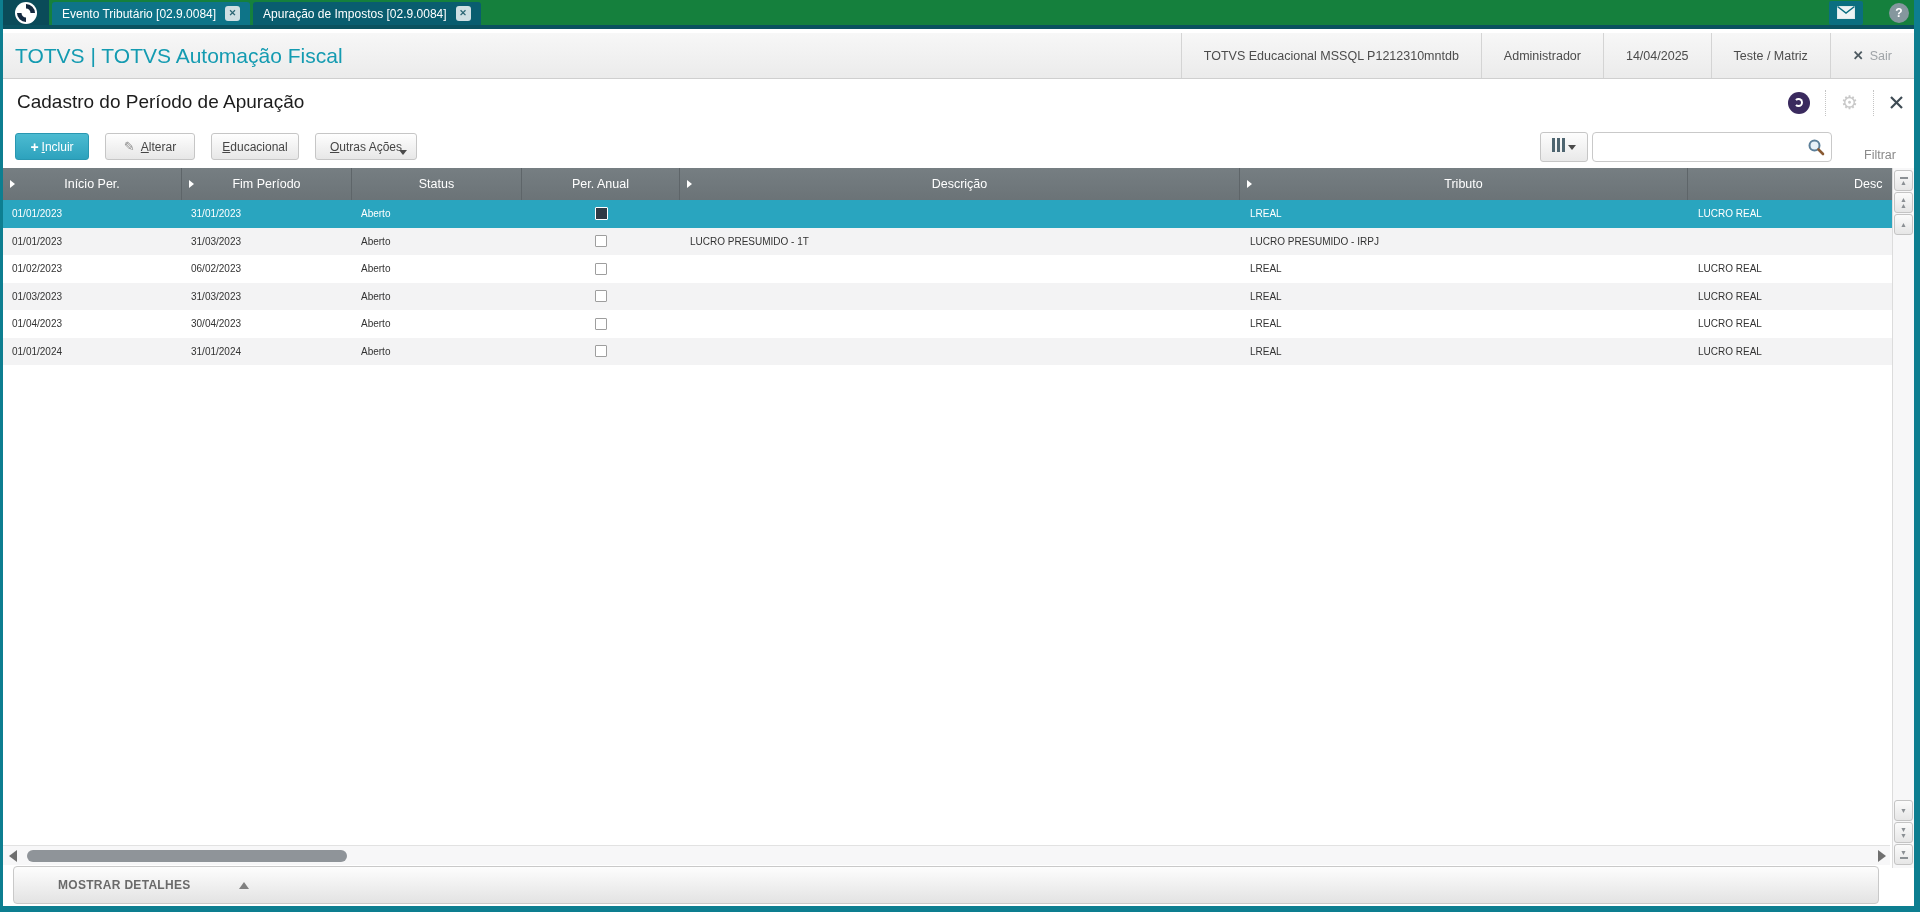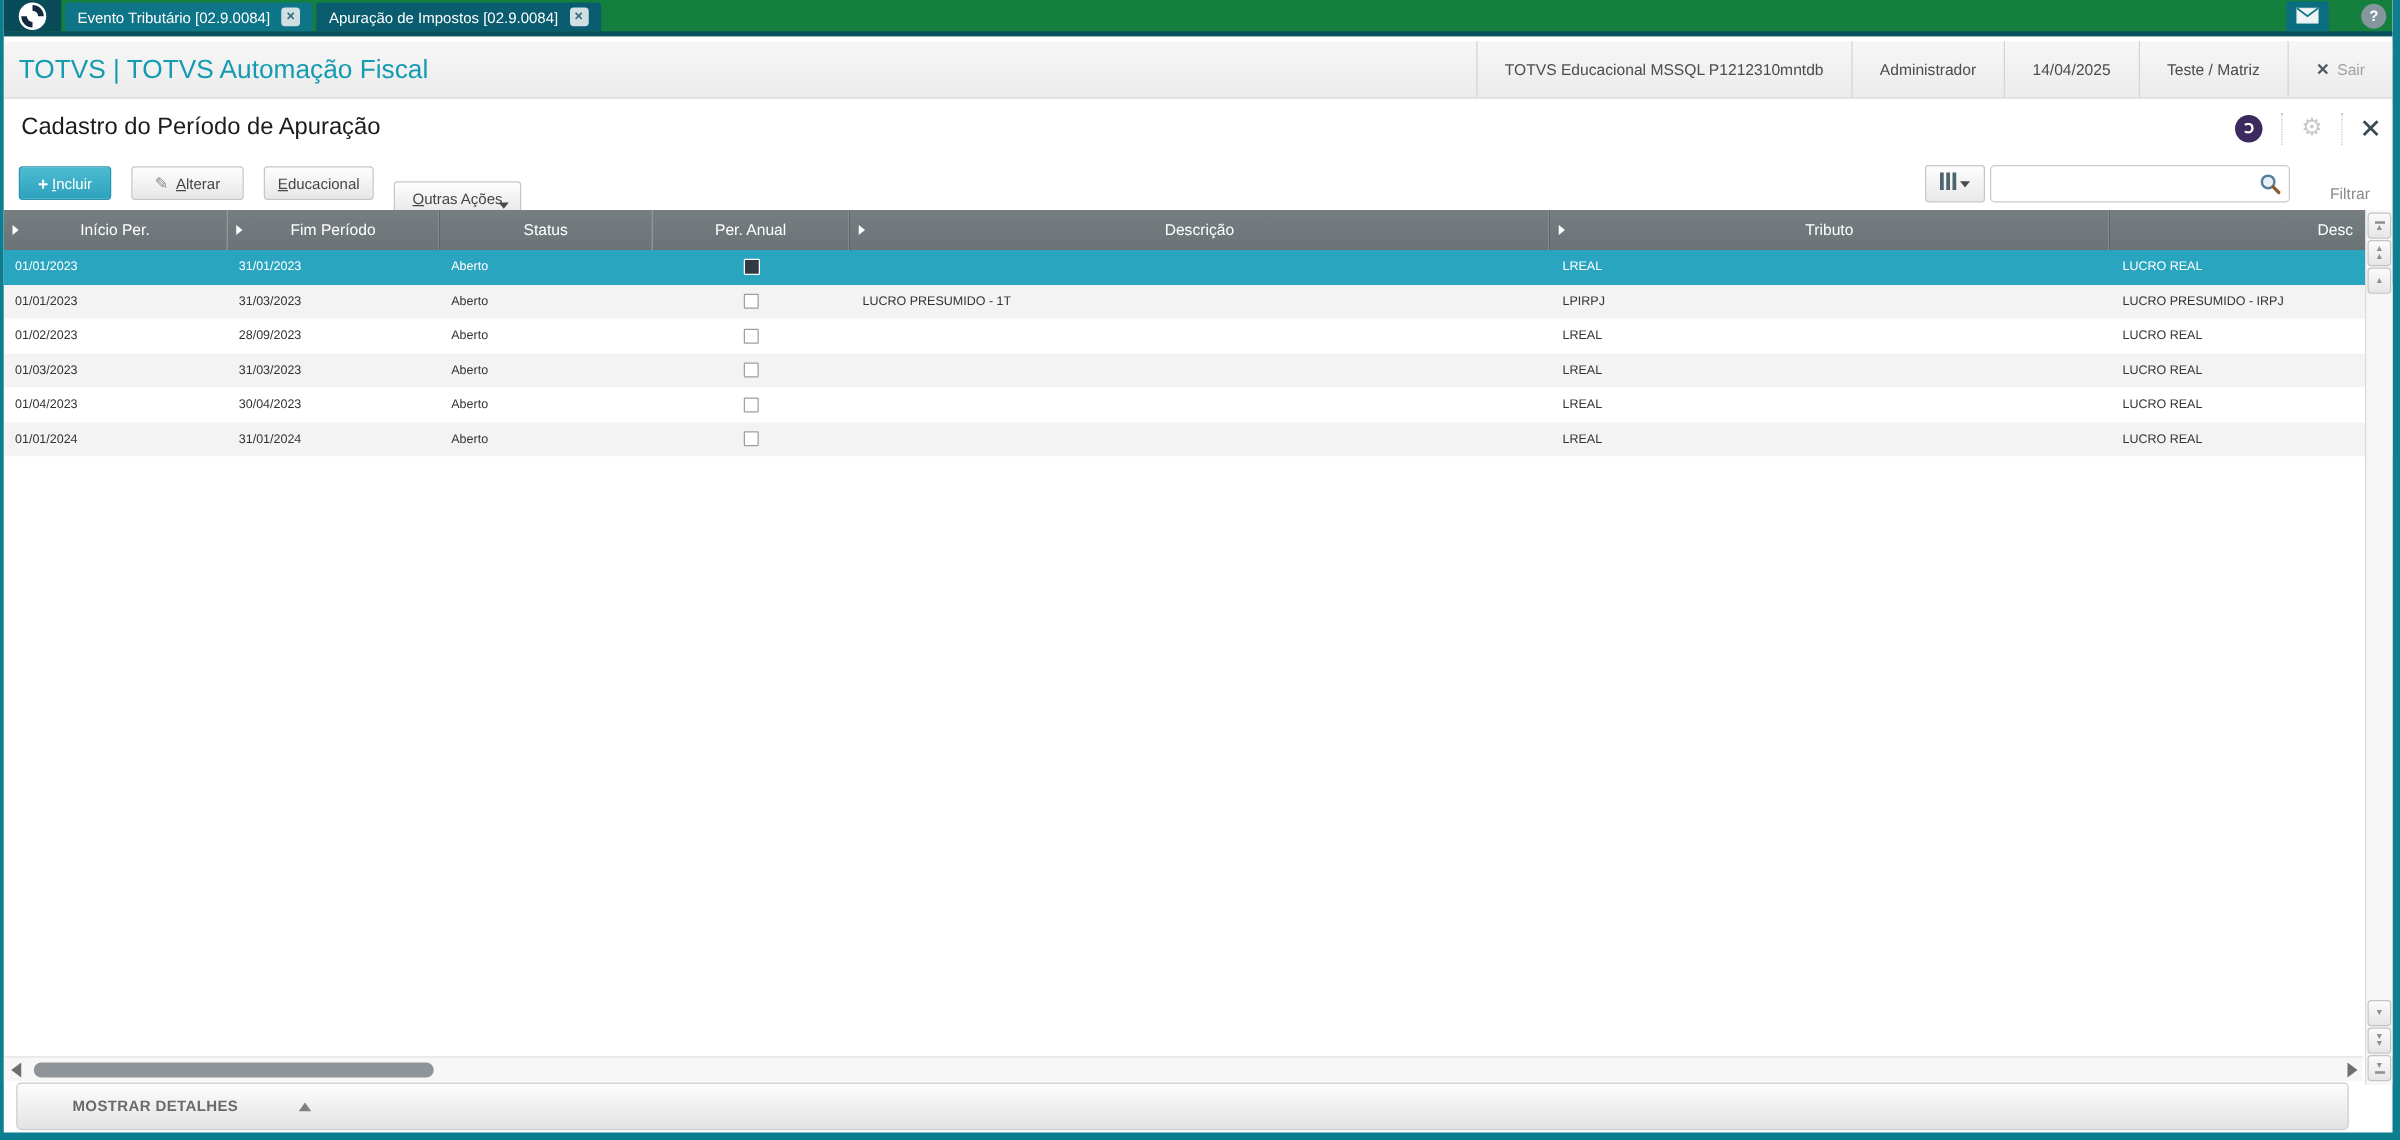--- a/index.html
+++ b/index.html
@@ -47,21 +47,21 @@
   .btn { position:relative; height:27px; border-radius:3px; font-size:12px; display:flex;
          align-items:center; justify-content:center; cursor:pointer; }
   .btn-label { display:inline-block; }
   .btn-label::first-letter { text-decoration:underline; }
   .btn-incluir { width:74px; background:linear-gradient(#4cbbd1,#2da2bd); border:1px solid #2997b1; color:#fff; gap:3px; }
   .plus-glyph { font-size:14px; font-weight:bold; line-height:14px; }
   .btn-gray { background:linear-gradient(#fefefe,#e7e7e7); border:1px solid #c6c6c6; color:#454545; }
   .btn-alterar { width:90px; gap:6px; }
   .pencil-glyph { color:#8b8b8b; font-size:13px; }
   .btn-visualizar { width:88px; }
-  .btn-outras { width:102px;margin-top:12px; }
+  .btn-outras { width:102px; }
   .caret-down { width:0; height:0; border-left:4px solid transparent; border-right:4px solid transparent;
                 border-top:5px solid #4a4a4a; }
   .btn-outras .caret-down { position:absolute; right:9px; bottom:4px; }
   .toolbar-right { position:absolute; right:18px; top:6px; display:flex; align-items:flex-end; }
   .cols-btn { width:48px; height:30px; background:linear-gradient(#fdfdfd,#e9e9e9); border:1px solid #c6c6c6;
               border-radius:3px; display:flex; align-items:center; justify-content:center; gap:3px; }
   .colbar { width:3px; height:14px; background:#4e6570; display:inline-block; }
   .colbar + .colbar { margin-left:2px; }
   .search-wrap { position:relative; margin-left:4px; }
   .search-input { width:240px; height:30px; border:1px solid #c9c9c9; border-radius:4px; padding:0 30px 0 8px;
@@ -255,26 +255,25 @@
     <div class="cell col7">LUCRO REAL</div>
   </div>
         <div class="row even">
     <div class="cell col1">01/01/2023</div>
     <div class="cell col2">31/03/2023</div>
     <div class="cell col3">Aberto</div>
     <div class="cell col4">
       <span class="checkbox"></span>
     </div>
     <div class="cell col5">LUCRO PRESUMIDO - 1T</div>
-    <div class="cell col6">LPIRPJ</div>
     <div class="cell col7">LUCRO PRESUMIDO - IRPJ</div>
   </div>
         <div class="row odd">
     <div class="cell col1">01/02/2023</div>
-    <div class="cell col2">28/09/2023</div>
+    <div class="cell col2">06/02/2023</div>
     <div class="cell col3">Aberto</div>
     <div class="cell col4">
       <span class="checkbox"></span>
     </div>
     <div class="cell col5"></div>
     <div class="cell col6">LREAL</div>
     <div class="cell col7">LUCRO REAL</div>
   </div>
         <div class="row even">
     <div class="cell col1">01/03/2023</div>

